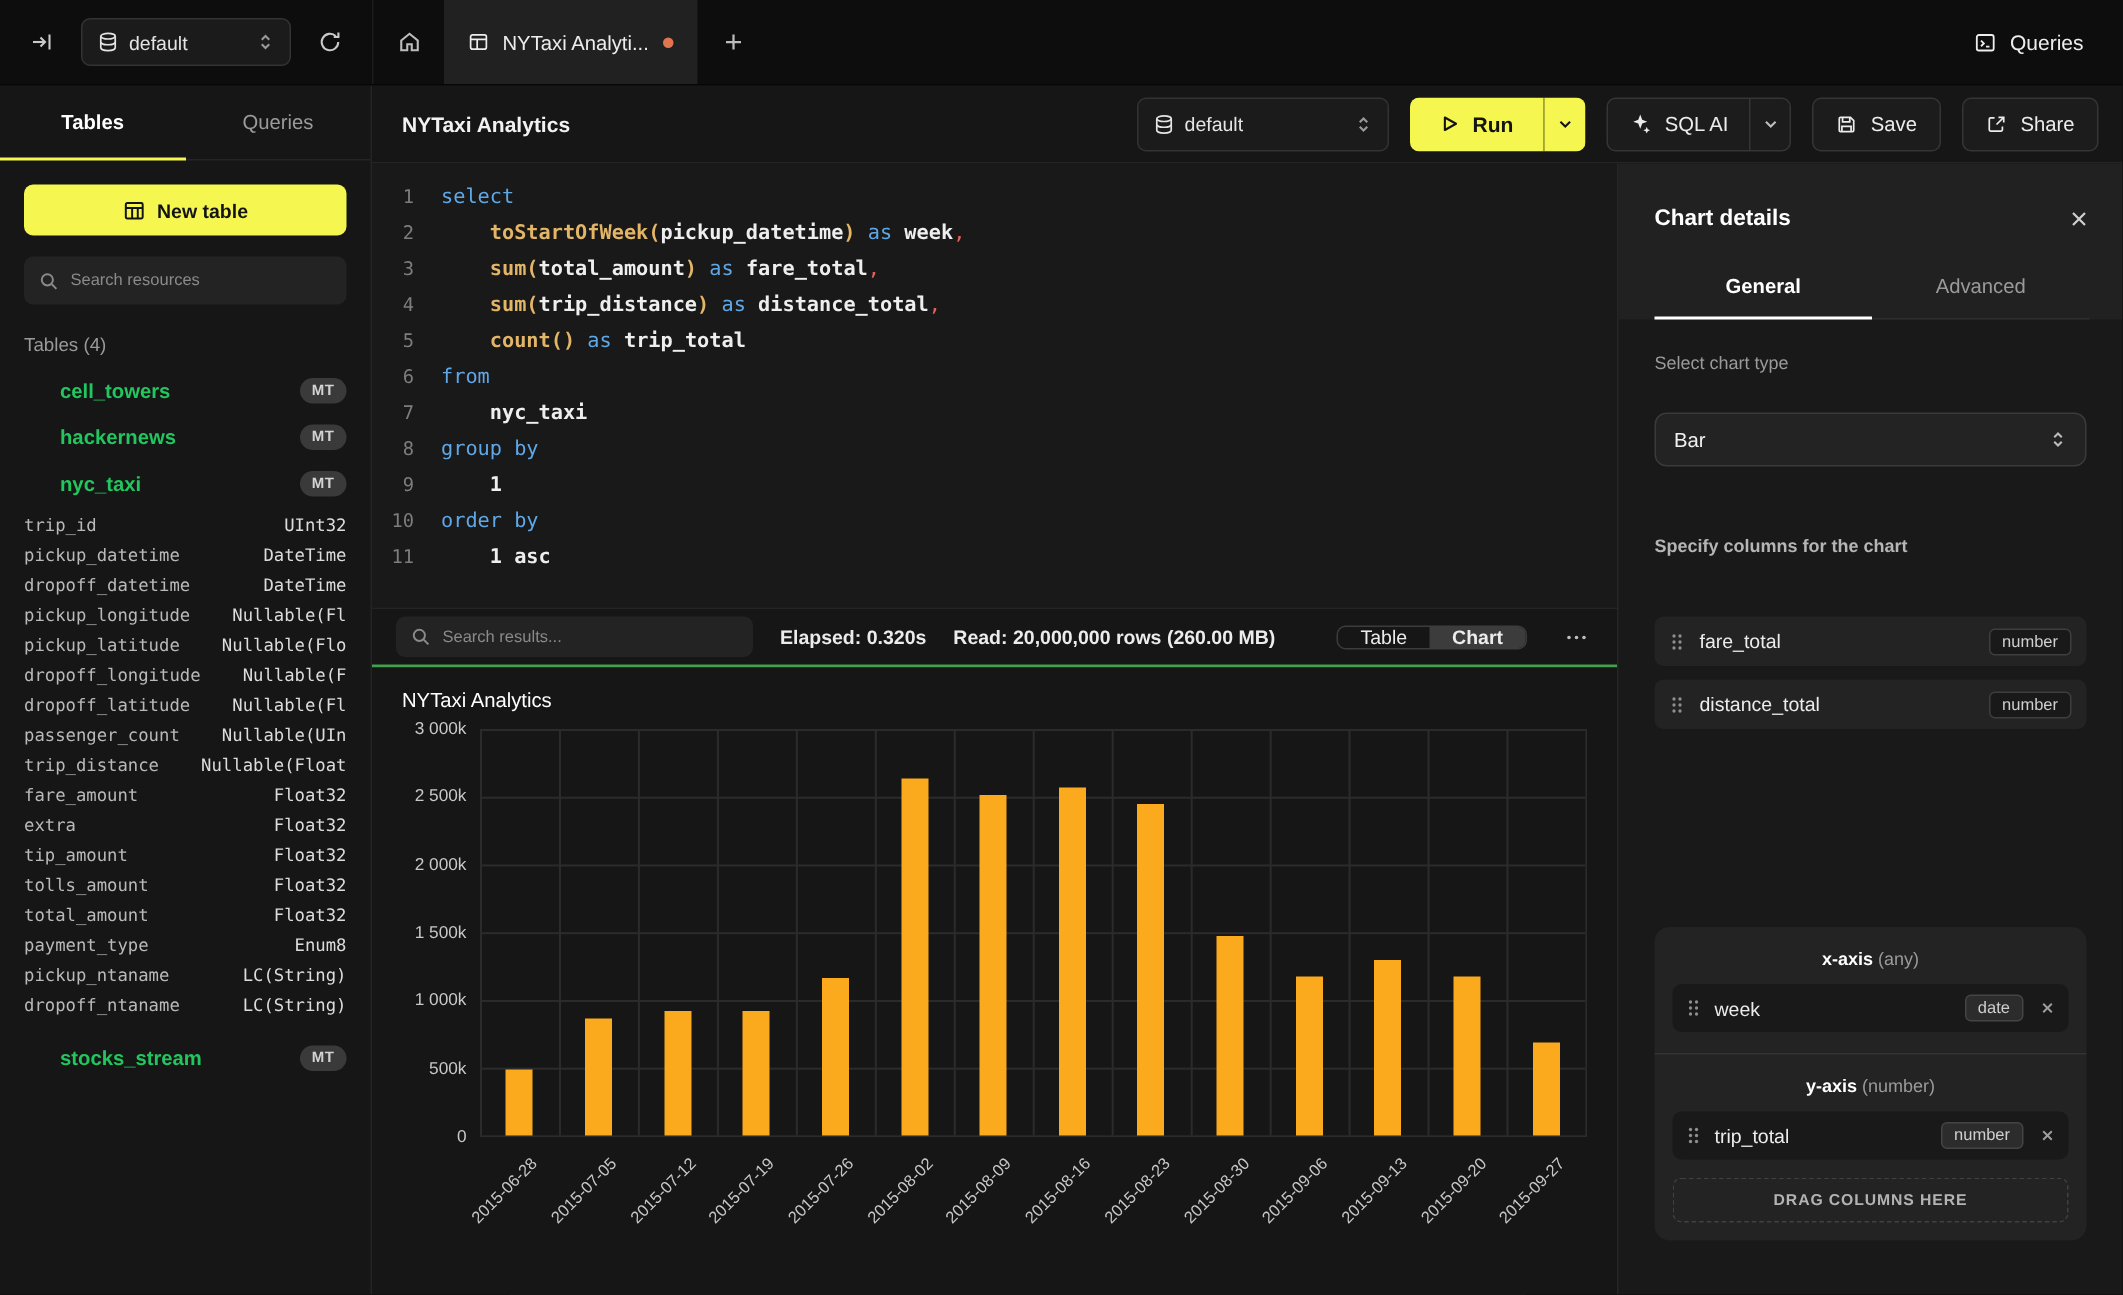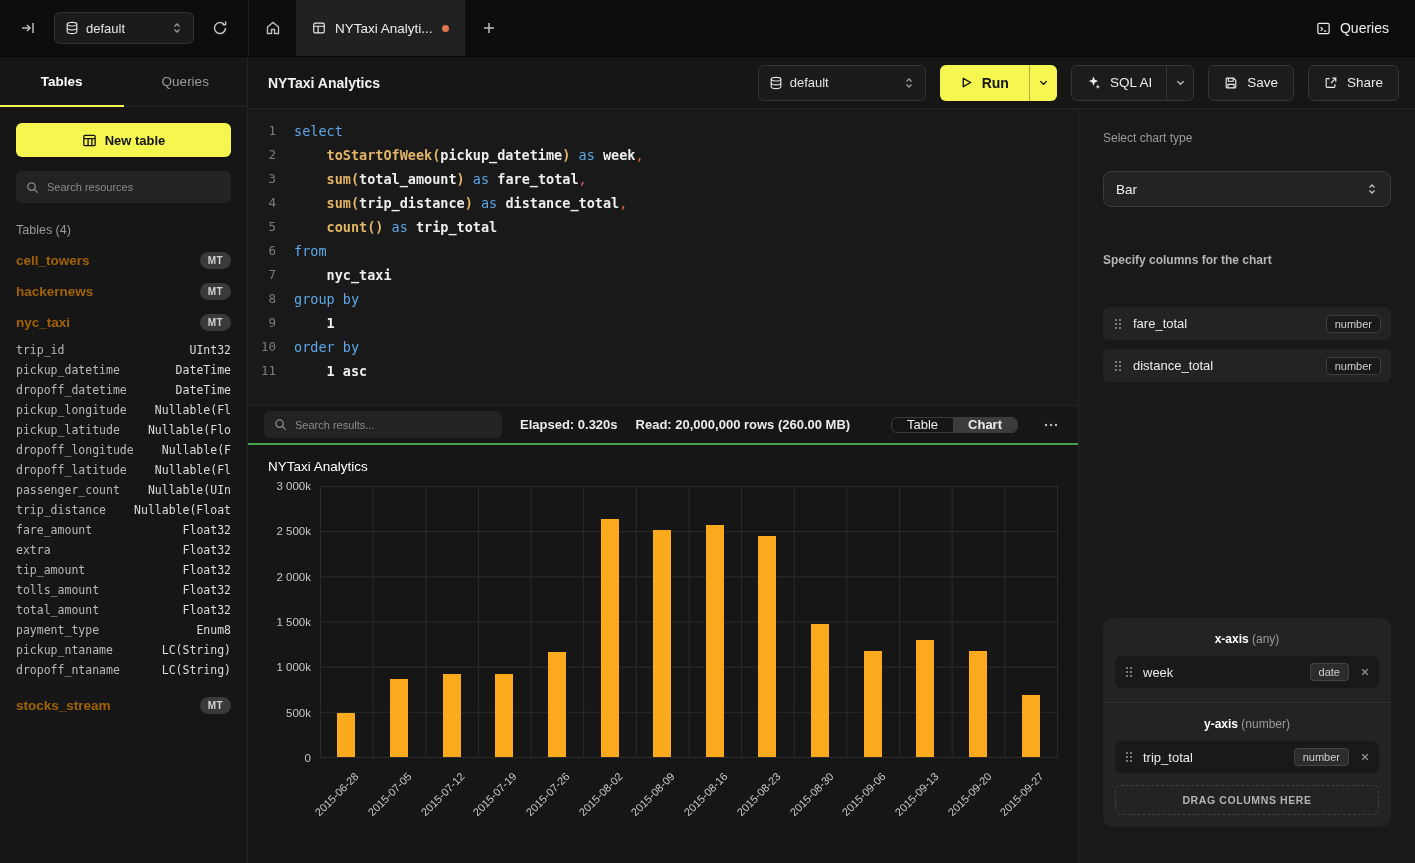--- a/index.html
+++ b/index.html
@@ -43,21 +43,21 @@
                display:flex; align-items:center; justify-content:center; gap:8px; font-size:13px;
                font-weight:bold; cursor:pointer; }
   .sb-search { margin:0 16px; height:32px; background:#232323; border-radius:6px; display:flex;
                align-items:center; gap:8px; padding:0 10px; color:#8a8a8a; }
   .sb-search input, .rb-search input, .cd-search input {
       background:transparent; border:none; outline:none; color:#5eead4; font-size:11px; width:100%;
       font-family:"Liberation Sans", sans-serif; }
   .sb-search input::placeholder, .rb-search input::placeholder, .cd-search input::placeholder { color:#8a8a8a; }
   .sb-section { padding:20px 16px 8px; font-size:12.5px; color:#9a9a9a; }
   .trow { display:flex; align-items:center; justify-content:space-between; padding:7px 16px; cursor:pointer; }
-  .trow .tname { font-size:13.5px; font-weight:bold; color:#a16207; }
+  .trow .tname { font-size:13.5px; font-weight:bold; color:#22c55e;margin-left:24px; }
   .mt-badge { background:#3a3a3a; color:#d3d3d3; font-size:10px; font-weight:bold; letter-spacing:.4px;
               border-radius:9px; padding:3px 8px; }
   .engine { padding:0 16px 10px; font-size:12px; color:#9a9a9a; }
   .scols { padding:2px 16px 10px; font-family:"DejaVu Sans Mono", monospace; font-size:11.5px; }
   .scol { display:flex; justify-content:space-between; line-height:20px; cursor:pointer; }
   .scol-name { color:#b9b9b9; }
   .scol-type { color:#dcdcdc; }
 
   
   .main { flex:1; display:flex; flex-direction:column; min-width:0;justify-content:space-between; }
@@ -618,20 +618,34 @@
                 </div>
                 <div class="xslot">
                   <div class="xlabel">2015-09-27</div>
                 </div>
               </div>
           </div>
 
         </div>
 
         <aside class="chart-details">
+          <div class="cd-header">
+            <div class="cd-title-row">
+              <span class="cd-title">Chart details</span>
+              <span class="cd-close">
+                <svg width="14" height="14" viewBox="0 0 14 14" fill="none" stroke="currentColor" stroke-width="1.5">
+                    <path d="M3 3l8 8M11 3l-8 8"></path>
+                  </svg>
+              </span>
+            </div>
+            <div class="cd-tabs">
+              <div class="cd-tab active">General</div>
+              <div class="cd-tab">Advanced</div>
+            </div>
+          </div>
           <div class="cd-body">
             <div class="cd-label">Select chart type</div>
             <div class="cd-select">
               <span>Bar</span>
               <span class="chev">
                 <svg width="12" height="12" viewBox="0 0 12 12" fill="none" stroke="currentColor" stroke-width="1.4">
                     <path d="M3.5 4.5L6 2l2.5 2.5"></path>
                     <path d="M3.5 7.5L6 10l2.5-2.5"></path>
                   </svg>
               </span>

